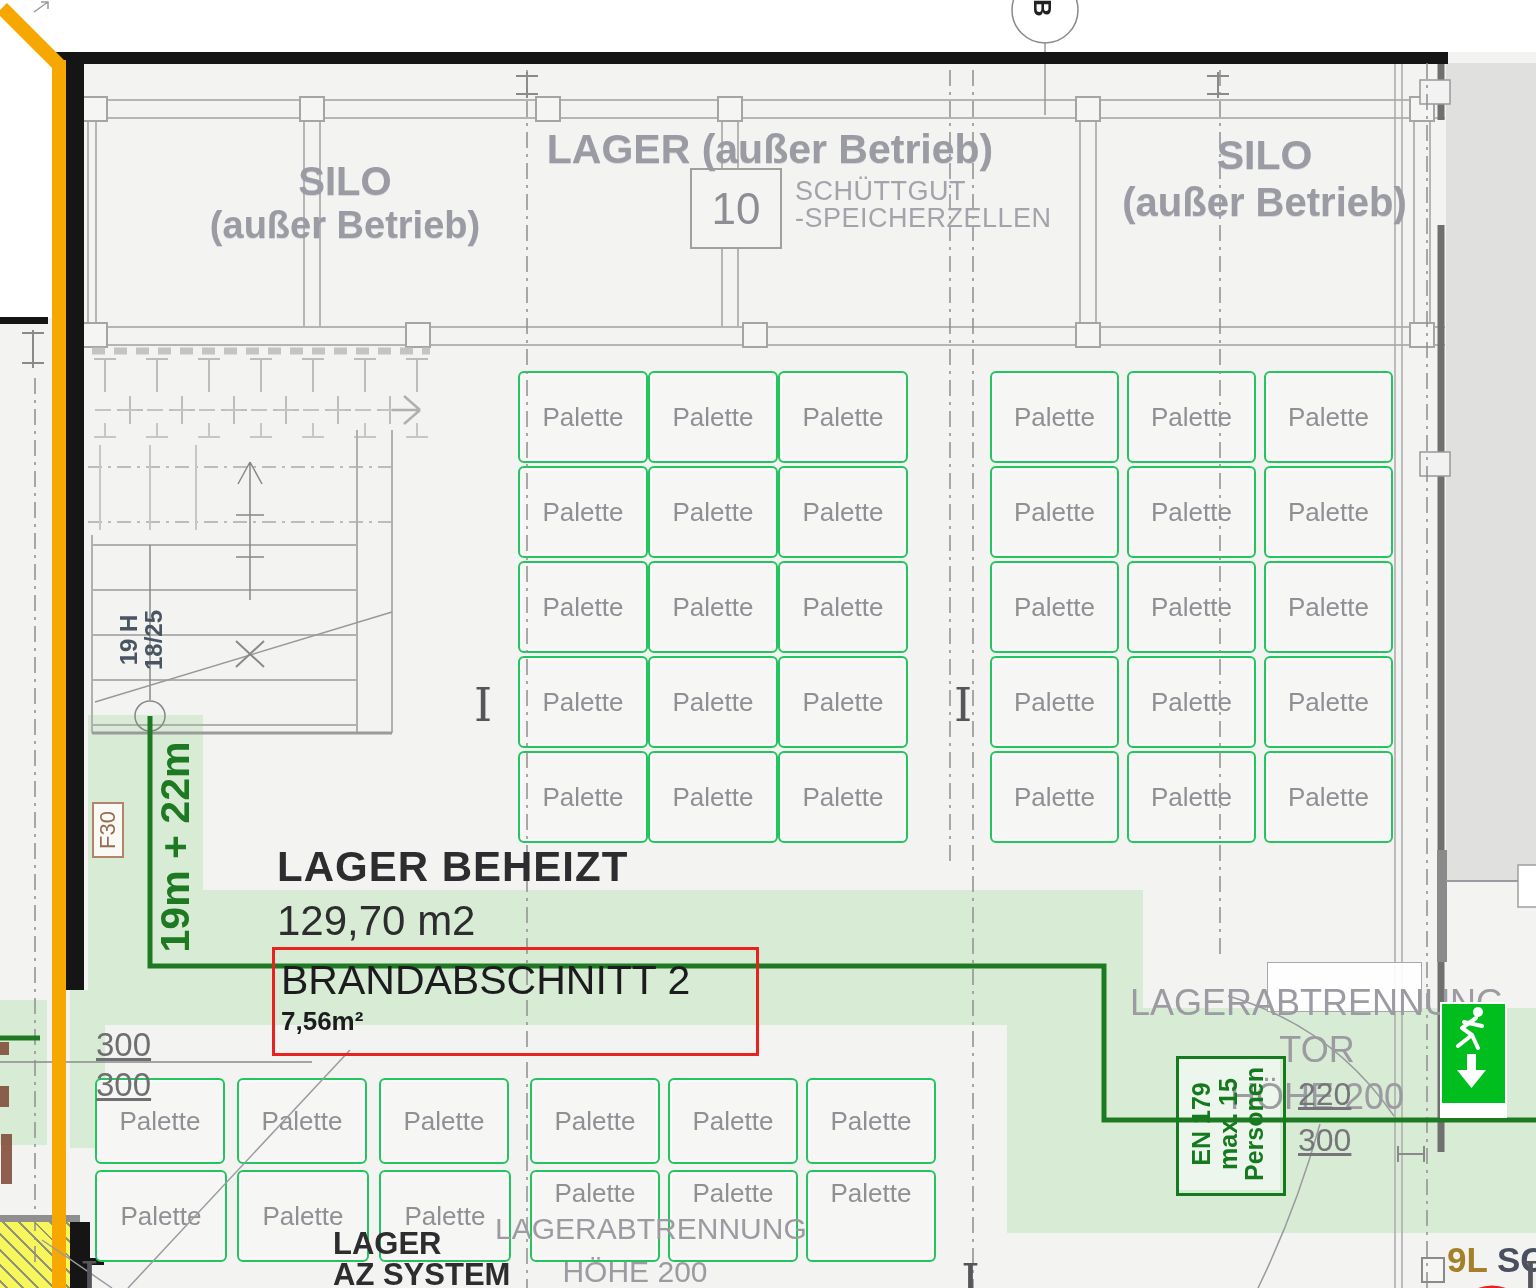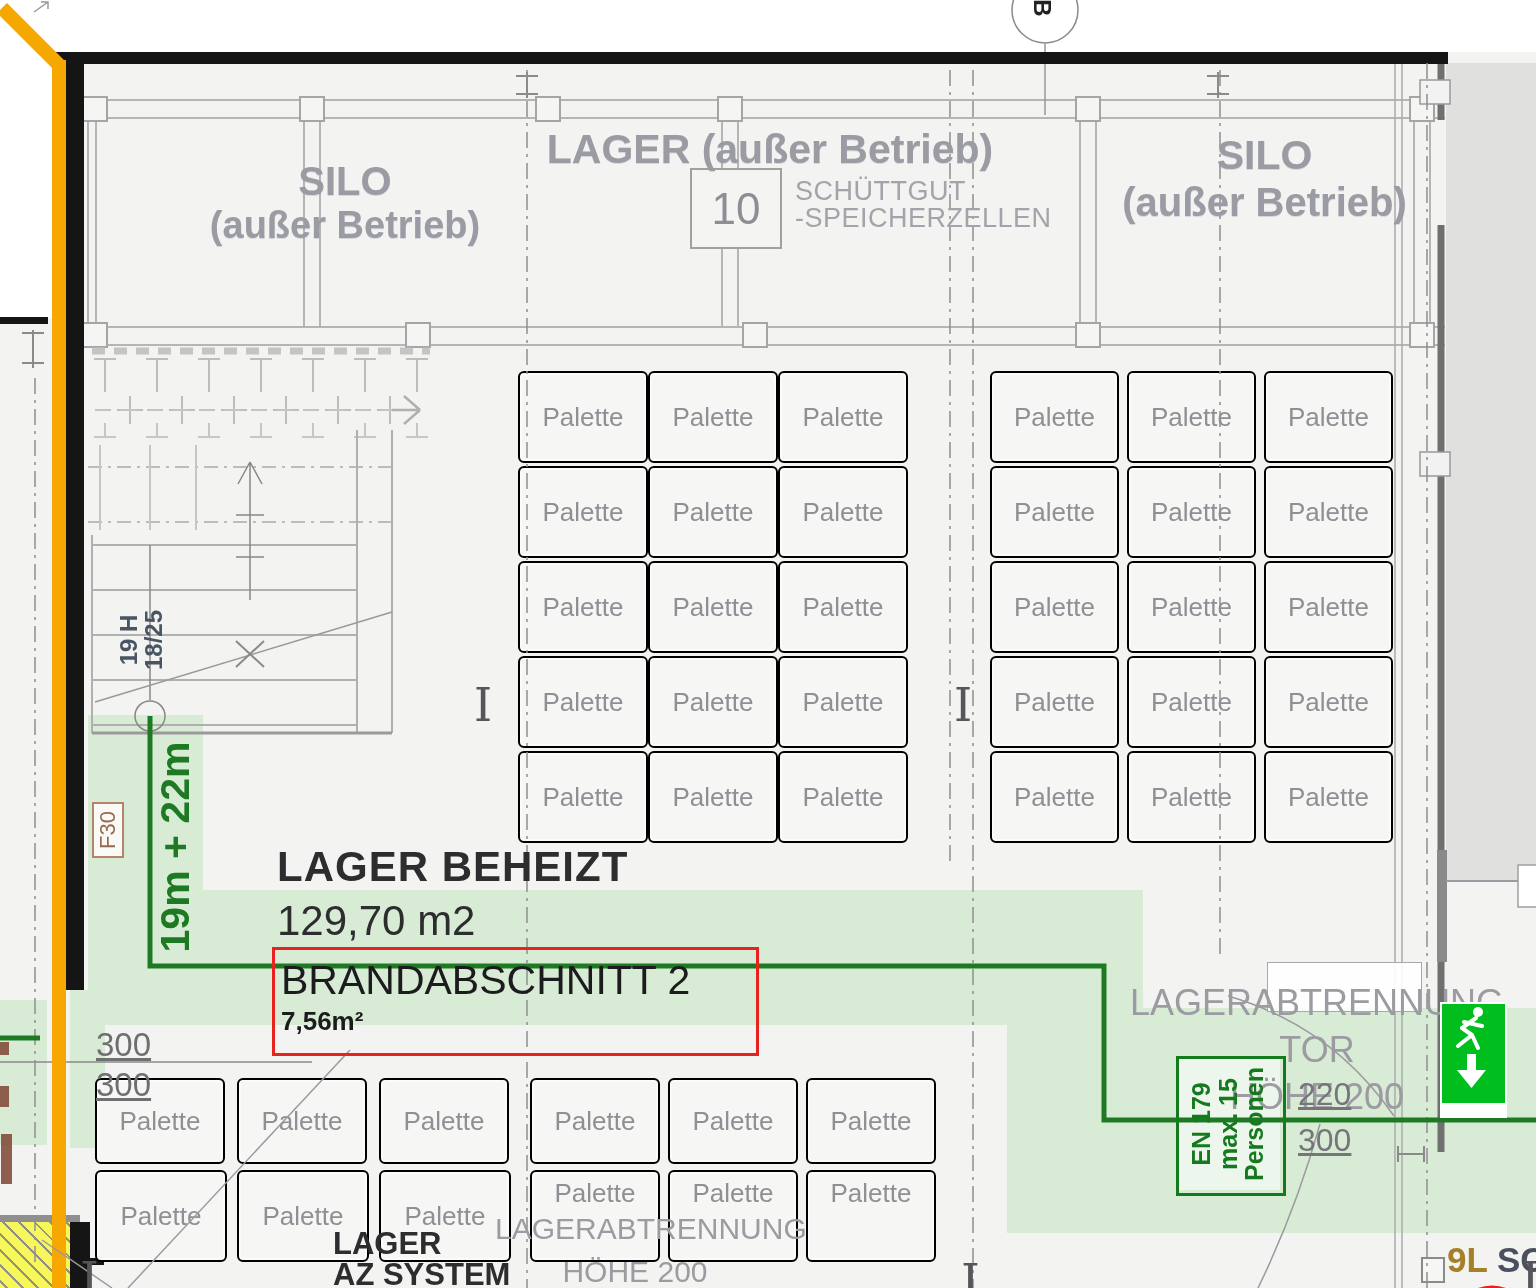--- a/index.html
+++ b/index.html
@@ -5,21 +5,21 @@
   html,body{margin:0;padding:0;background:#ffffff;}
   .canvas{position:relative;width:1536px;height:1288px;overflow:hidden;
           background:#f3f3f1;font-family:"Liberation Sans",sans-serif;}
   .abs{position:absolute;}
   svg.layer{position:absolute;left:0;top:0;pointer-events:none;}
   
   .silo-t{color:#9b9ba3;font-weight:bold;text-align:center;line-height:1.15;
           text-shadow:0 1px 0 rgba(120,130,160,.25);}
   .gray-t{color:#9b9ba1;}
   .dim-t{color:#6f6f72;font-size:33px;text-decoration:underline;}
-  .pbox{position:absolute;background:#f6f6f5;border:2px solid #000000;border-radius:6px;
+  .pbox{position:absolute;background:#f6f6f5;border:2px solid #22c55e;border-radius:6px;
         display:flex;align-items:center;justify-content:center;
         box-shadow:inset 0 0 0 2px rgba(255,255,255,.5);}
   .pbox span{color:#8f8f94;font-size:26px;}
   .pbox.top-label{align-items:flex-start;}
   .pbox.top-label span{padding-top:6px;}
   .rot{position:absolute;left:0;top:0;transform-origin:0 0;}
   .serifI{position:absolute;font-family:"DejaVu Serif",serif;color:#55555a;}
   .greenfill{position:absolute;background:#d8ecd5;}
 </style>
 </head>

